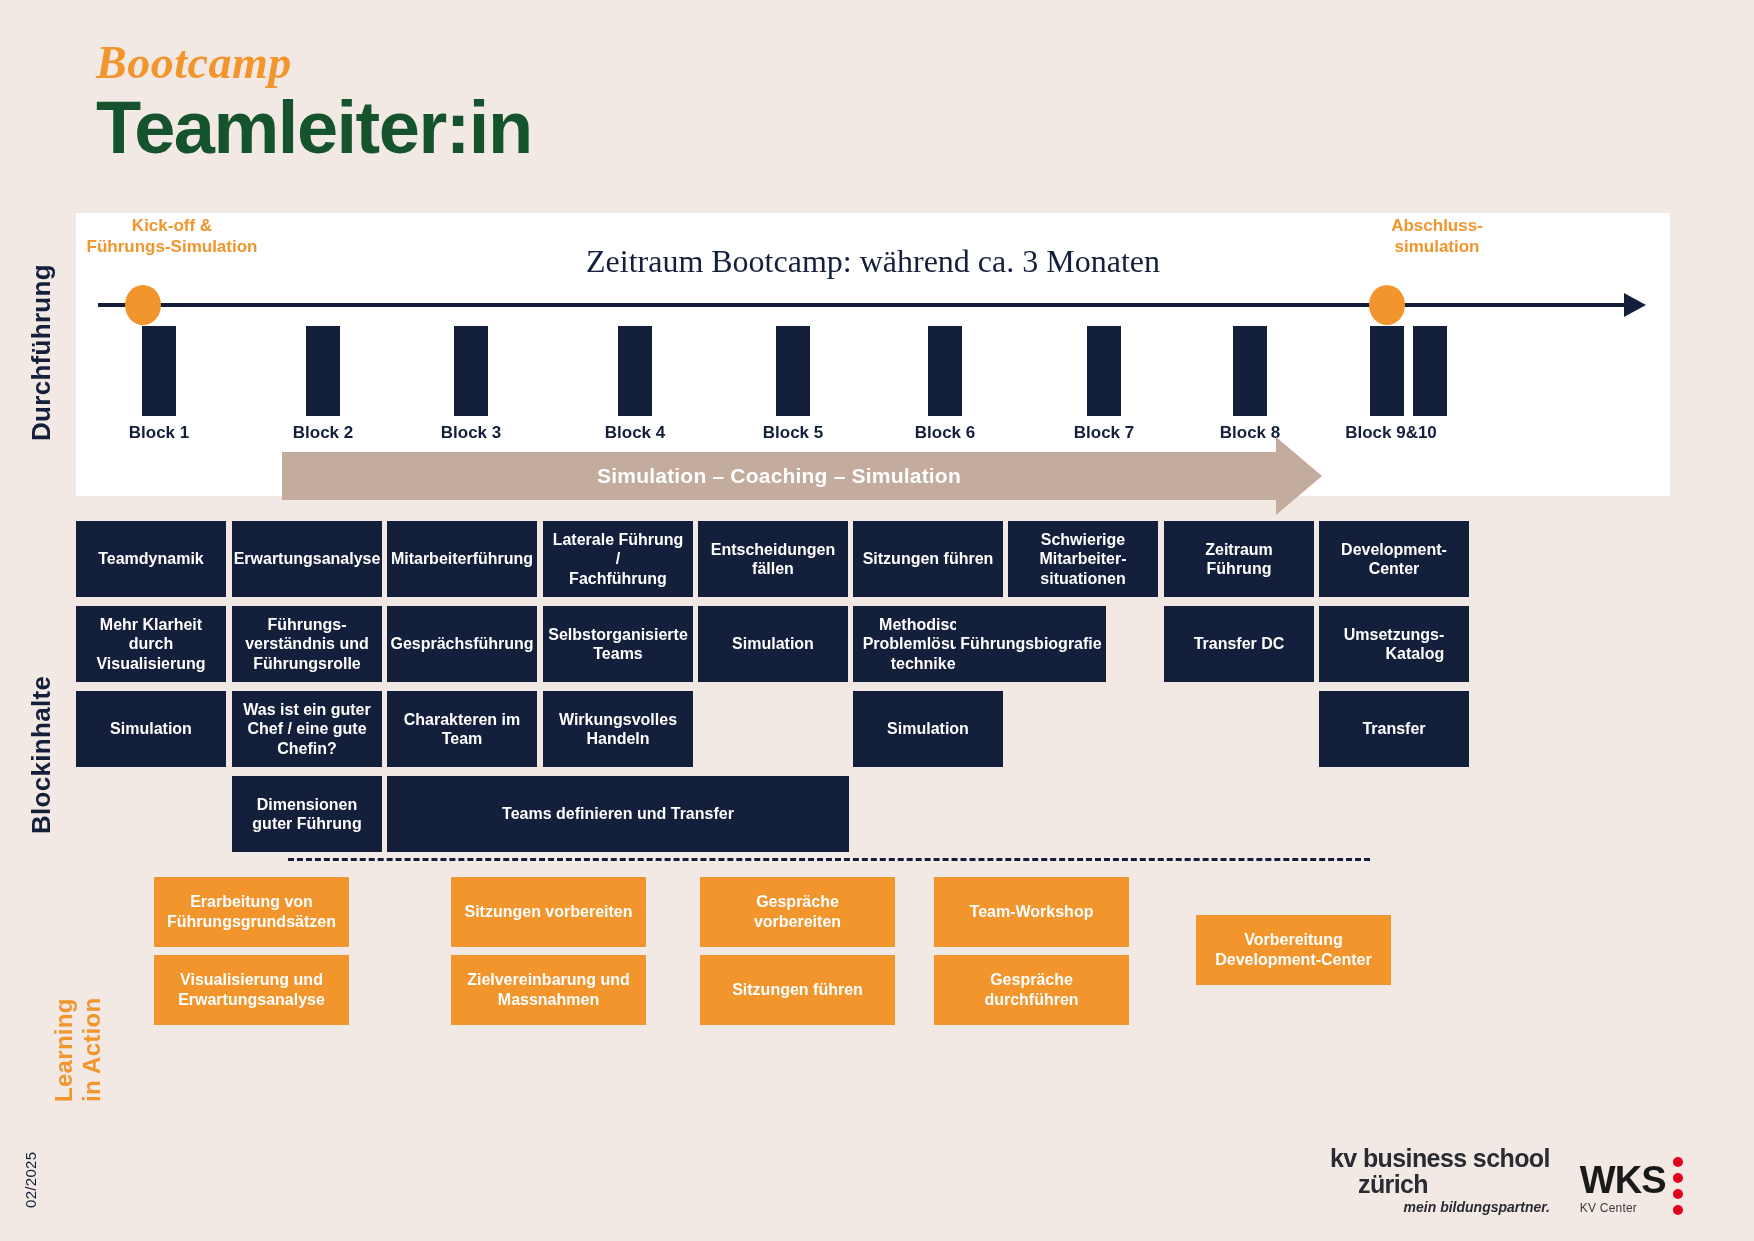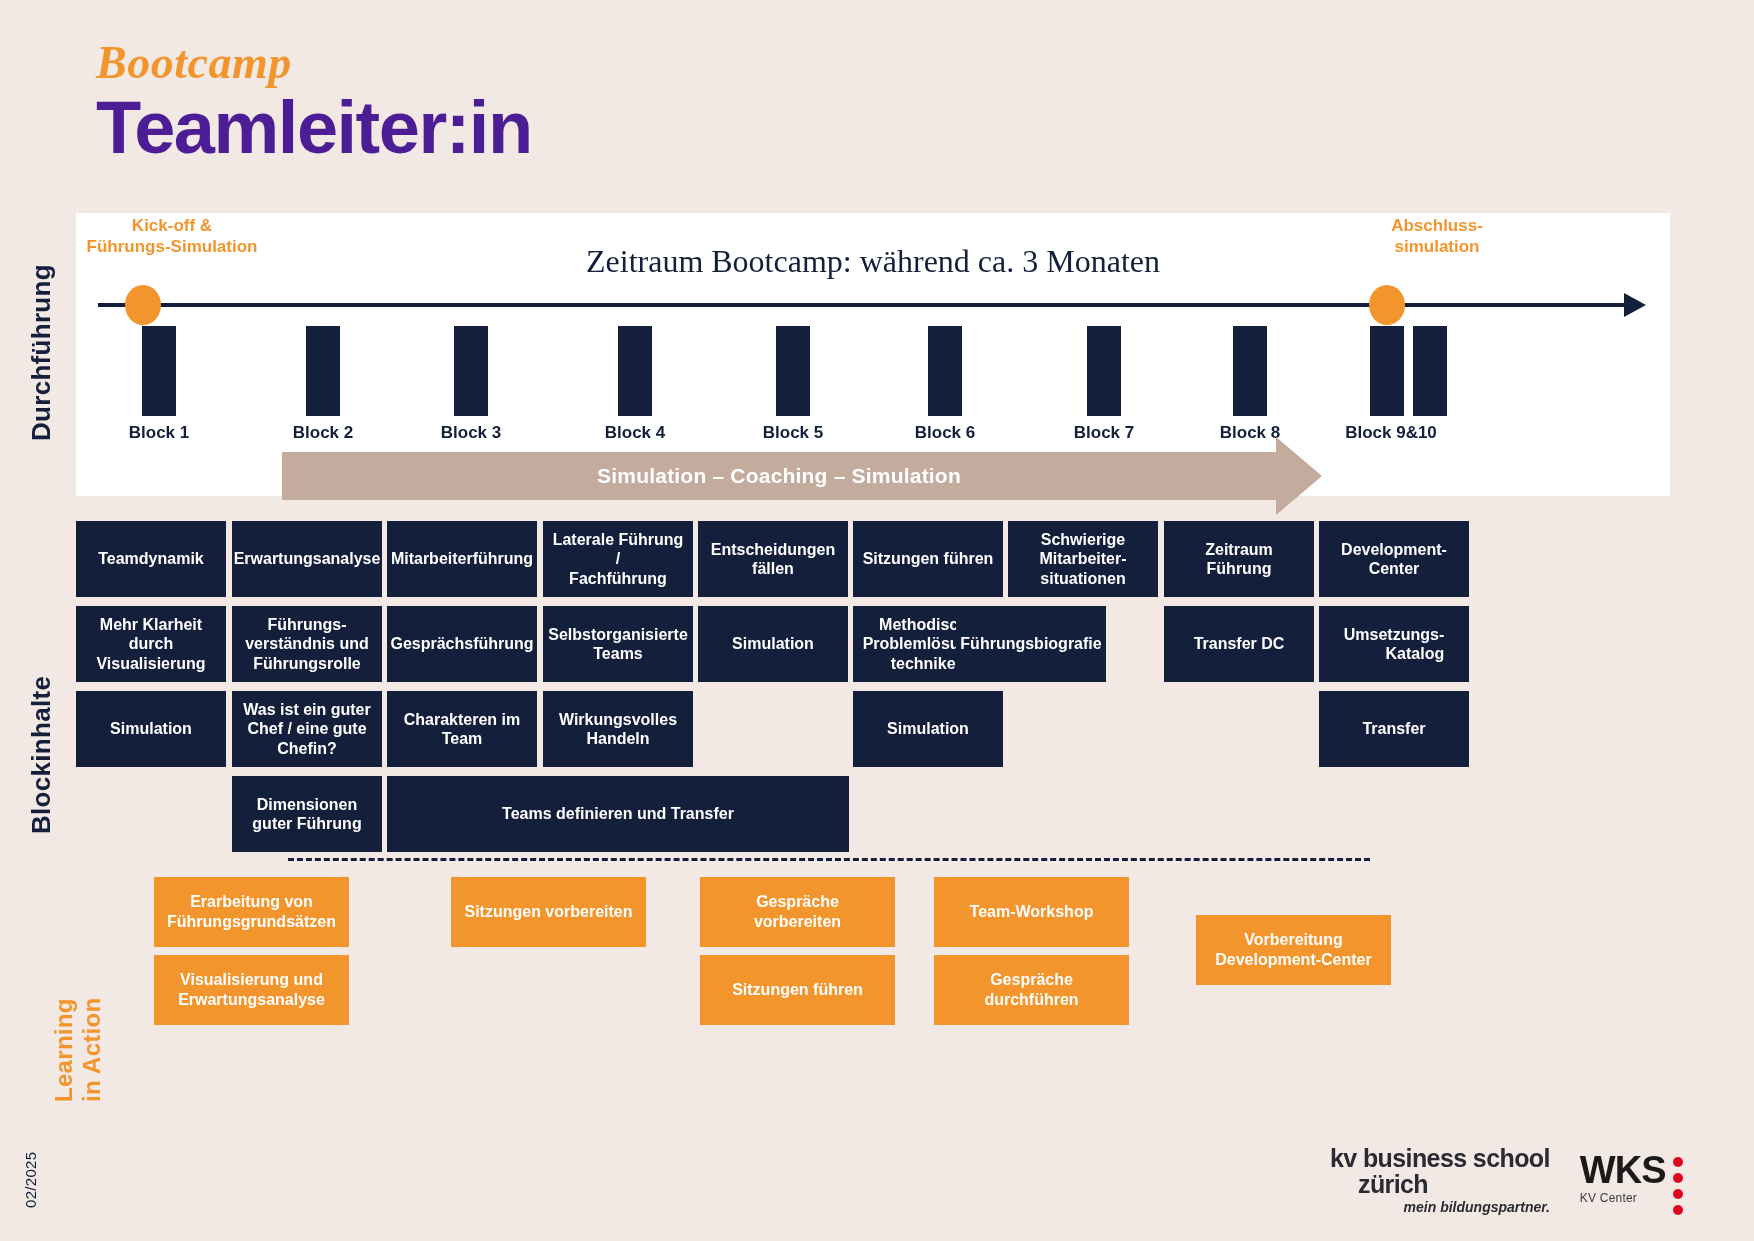--- a/index.html
+++ b/index.html
@@ -16,21 +16,21 @@
   
   #header{left:96px;top:40px;}
   #kicker{
     font-family:"Liberation Serif", serif;
     font-style:italic;font-weight:700;
     font-size:46px;color:#f2952c;line-height:1;
     letter-spacing:.5px;
   }
   #maintitle{
     font-weight:700;font-size:74px;line-height:1.02;
-    color:#4c1d95;margin-top:4px;letter-spacing:-1.5px;
+    color:#14532d;margin-top:4px;letter-spacing:-1.5px;
   }
 
   
   .vlabel{
     writing-mode:vertical-rl;
     transform:rotate(180deg);
     font-weight:700;
     letter-spacing:.3px;
     text-align:center;
   }
@@ -120,21 +120,21 @@
     text-align:center;font-weight:700;font-size:16px;line-height:1.25;
     padding:0 8px;box-sizing:border-box;
   }
 
   
   #logos{left:1330px;top:1145px;display:flex;align-items:flex-end;gap:30px;}
   #kvlogo{color:#2a2a33;}
   #kvlogo .l1{font-weight:700;font-size:25px;line-height:1.04;letter-spacing:-.6px;}
   #kvlogo .l2{font-weight:700;font-size:25px;line-height:1.04;letter-spacing:-.6px;margin-left:28px;}
   #kvlogo .l3{font-style:italic;font-weight:700;font-size:14px;text-align:right;margin-top:2px;}
-  #wkslogo{display:flex;align-items:flex-start;gap:7px;}
+  #wkslogo{display:flex;align-items:flex-end;gap:7px;}
   #wkslogo .wtxt{font-weight:700;font-size:38px;line-height:.92;color:#1a1a1a;letter-spacing:-1px;}
   #wkslogo .wsub{font-size:12px;color:#3a3a3a;margin-top:3px;letter-spacing:.2px;}
   #wksdots{display:flex;flex-direction:column;gap:6px;padding-top:4px;}
   #wksdots i{width:10px;height:10px;border-radius:50%;background:#e2001a;display:block;}
 </style>
 </head>
 <body>
 
 <div id="header" class="abs">
   <div id="kicker">Bootcamp</div>
@@ -228,20 +228,21 @@
 <div id="lia" class="abs">
     <div class="lrow">
       <div class="obox" style="left: 78px; width: 195px;">Erarbeitung von<br>Führungsgrundsätzen</div>
       <div class="obox" style="left: 375px; width: 195px;">Sitzungen vorbereiten</div>
       <div class="obox" style="left: 624px; width: 195px;">Gespräche<br>vorbereiten</div>
       <div class="obox" style="left: 858px; width: 195px;">Team-Workshop</div>
       <div class="obox" style="left: 1120px; width: 195px; top: 38px;">Vorbereitung<br>Development-Center</div>
     </div>
     <div class="lrow">
       <div class="obox" style="left: 78px; width: 195px;">Visualisierung und<br>Erwartungsanalyse</div>
+      <div class="obox" style="left: 375px; width: 195px;">Zielvereinbarung und<br>Massnahmen</div>
       <div class="obox" style="left: 624px; width: 195px;">Sitzungen führen</div>
       <div class="obox" style="left: 858px; width: 195px;">Gespräche<br>durchführen</div>
     </div>
   </div>
 
 <div id="logos" class="abs">
   <div id="kvlogo">
     <div class="l1">kv business school</div>
     <div class="l2">zürich</div>
     <div class="l3">mein bildungspartner.</div>

